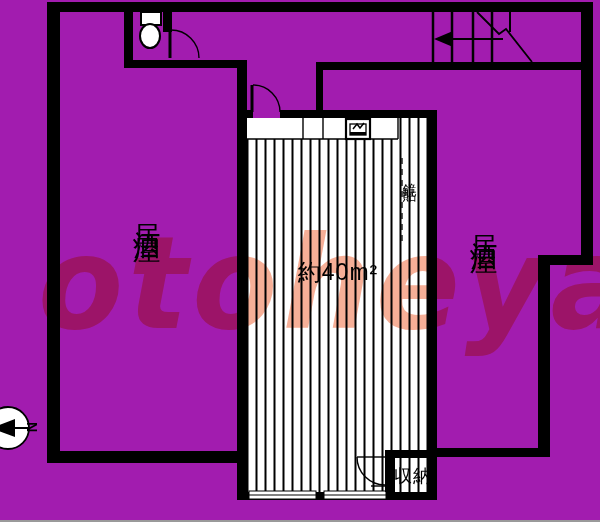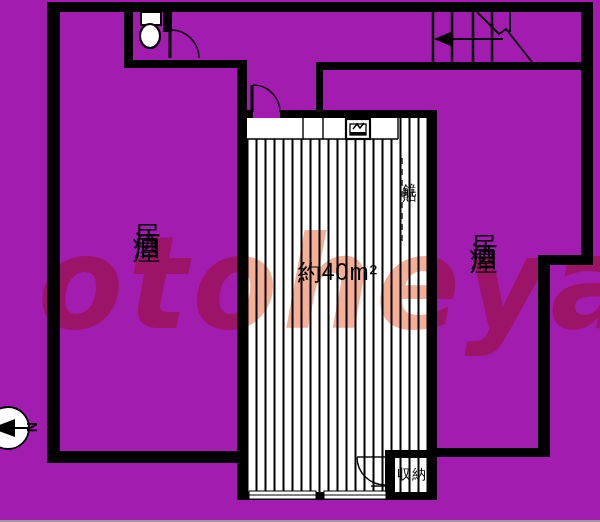--- a/index.html
+++ b/index.html
@@ -5,21 +5,21 @@
   html,body{margin:0;padding:0;background:#fff;}
   .stage{
     position:relative;width:600px;height:522px;background:#a21caf;
     overflow:hidden;font-family:"Liberation Sans",sans-serif;color:#000;
   }
   .stage svg{position:absolute;left:0;top:0;}
   .txt{position:absolute;color:#000;line-height:1;white-space:nowrap;}
   .vtext{writing-mode:vertical-rl;text-orientation:upright;}
   .izakaya{font-size:28px;letter-spacing:7px;font-weight:500;}
   .mirror{font-size:14px;letter-spacing:6px;}
-  .storage{font-size:14px;letter-spacing:1px;text-align:center;width:36px;}
+  .storage{font-size:18px;letter-spacing:1px;text-align:center;width:36px;}
   .area-wrap{left:250px;top:261px;width:176px;text-align:center;}
   .area-line1{font-size:23px;letter-spacing:1px;}
   .area-line2{font-size:21px;margin-top:6px;letter-spacing:1px;}
   .room-title{left:28px;top:473px;font-size:41px;font-weight:bold;letter-spacing:1px;}
   .north-label{left:27px;top:420px;font-size:14px;font-weight:bold;transform:rotate(90deg);}
   .watermark{
     left:38px;top:220px;
     font-family:"DejaVu Sans",sans-serif;
     font-style:italic;font-weight:bold;font-size:128px;letter-spacing:5px;
     color:rgba(244,158,128,0.82);

